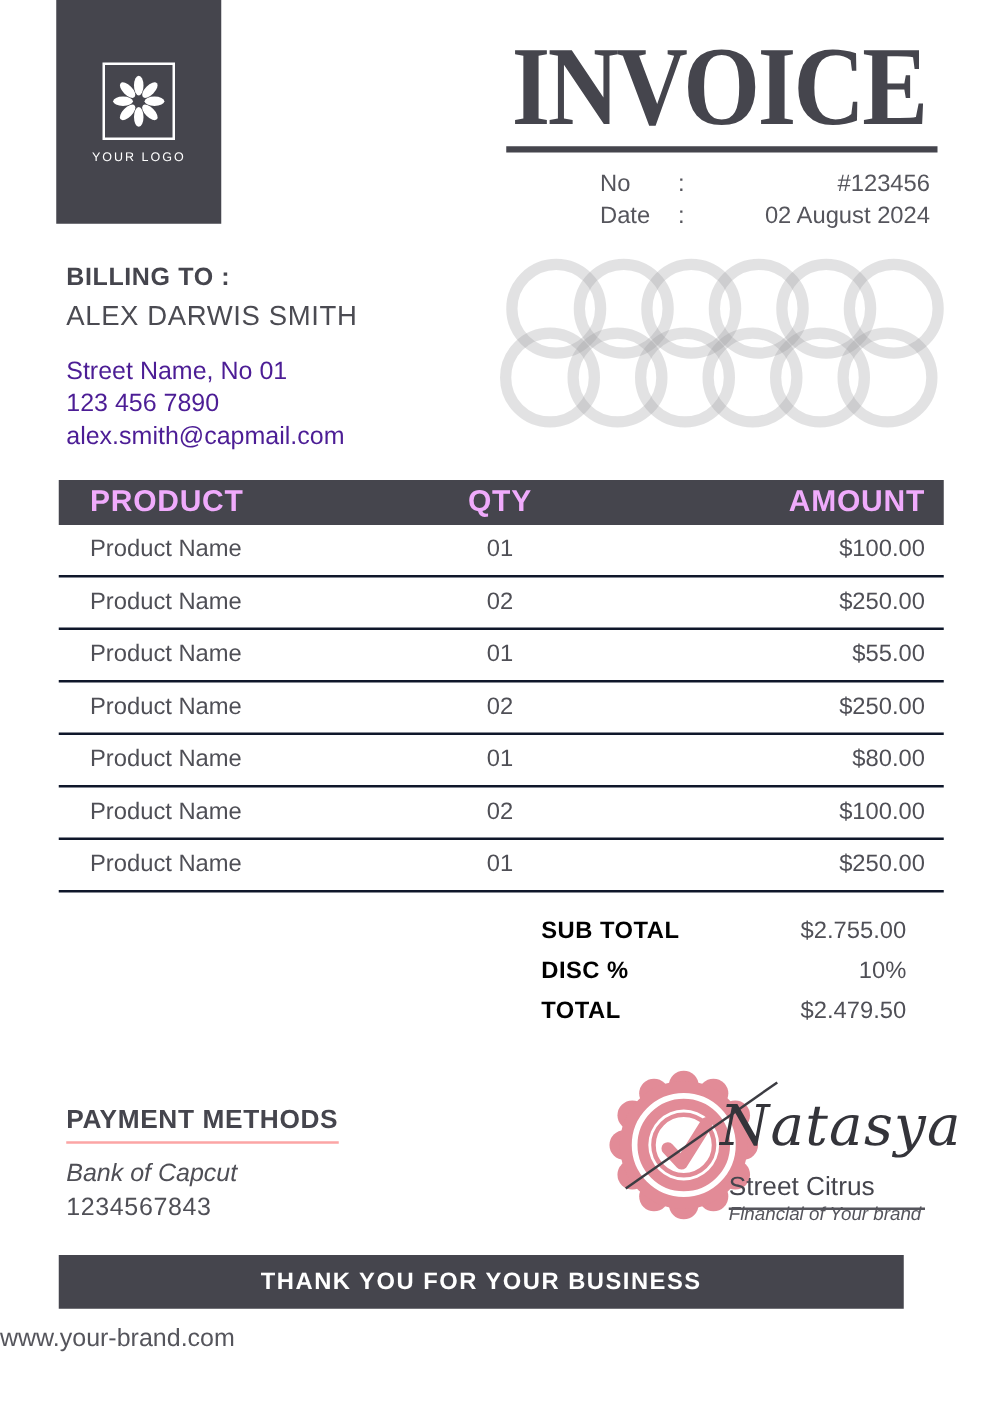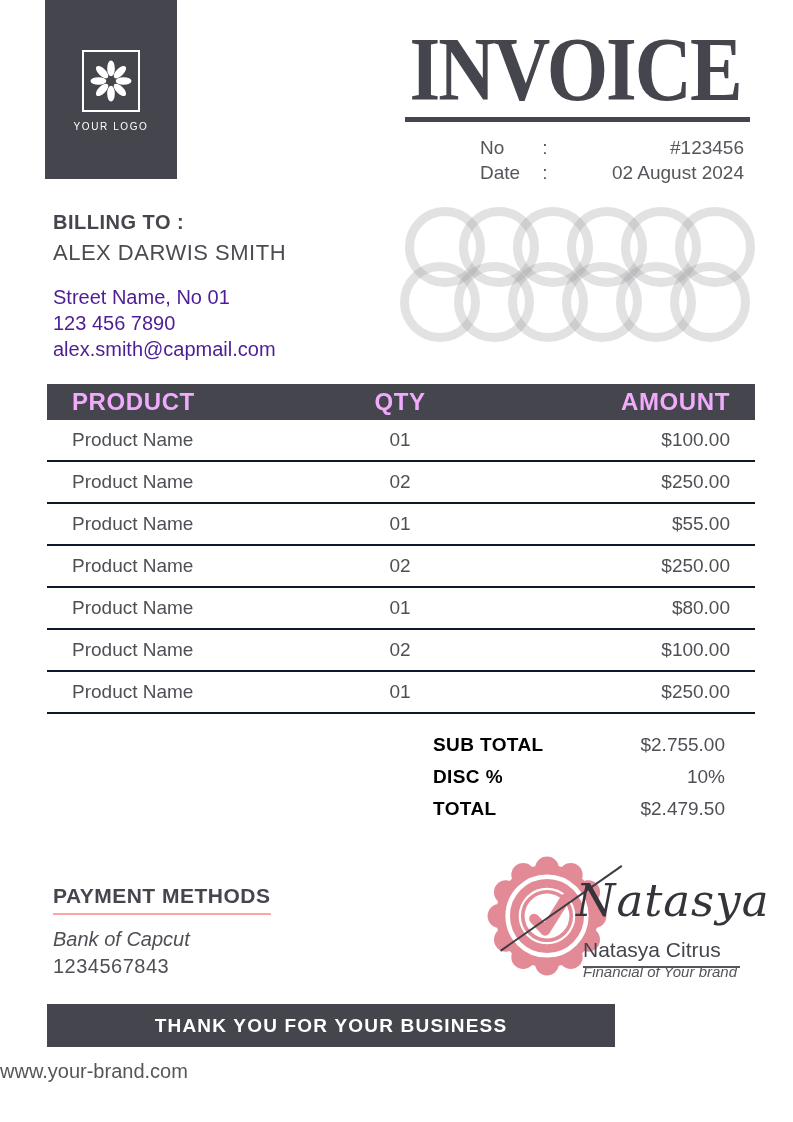--- a/index.html
+++ b/index.html
@@ -64,21 +64,21 @@
     font-weight: bold; font-size: 24px; letter-spacing: 0.6px;
   }
   .t-row {
     display: grid; grid-template-columns: 278px 150px 1fr;
     height: 42px; align-items: center;
     border-bottom: 2px solid #0f172a;
     font-size: 19px; color: #4f4f56;
   }
   .c-product { padding-left: 25px; text-align: left; }
   .c-qty { text-align: center; }
-  .c-amount { padding-right: 25px; text-align: right; }
+  .c-amount { padding-right: 15px; text-align: right; }
   
   .totals { position: absolute; left: 433px; top: 729px; width: 292px;
     font-size: 19px; }
   .totals-row { display: flex; height: 32px; align-items: center; }
   .totals-label { font-weight: bold; color: #000000; letter-spacing: 0.4px; }
   .totals-value { flex: 1; text-align: right; color: #4f4f56; }
   
   .payment { position: absolute; left: 53px; top: 884px; }
   .payment-heading {
     display: inline-block; font-weight: bold; font-size: 21px; color: #45454d;
@@ -101,21 +101,21 @@
     position: absolute; left: 583px; top: 938px; width: 157px;
     font-size: 21px; color: #45454d; padding-bottom: 4px;
     border-bottom: 2px solid #55555c; text-align: left;
   }
   .signer-title {
     position: absolute; left: 583px; top: 963px; width: 170px;
     font-style: italic; font-size: 15px; color: #55555c; white-space: nowrap;
   }
   
   .thanks-bar {
-    position: absolute; left: 47px; top: 1004px; width: 568px; height: 43px;
+    position: absolute; left: 47px; top: 1004px; width: 676px; height: 43px;
     background: #45454d; color: #ffffff; display: flex; align-items: center;
     justify-content: center; font-weight: bold; font-size: 19px; letter-spacing: 1.2px;
   }
   .website {
     position: absolute; left: 0; top: 1060px; width: 779px;
     text-align: left; font-size: 20px; color: #55555c;
   }
 </style>
 </head>
 <body>
@@ -261,21 +261,21 @@
         <circle cx="115" cy="44" r="13"></circle>
       <circle cx="70" cy="70" r="56"></circle>
     </g>
     <circle cx="70" cy="70" r="43" fill="none" stroke="#ffffff" stroke-width="5"></circle>
     <circle cx="70" cy="70" r="31" fill="#ffffff"></circle>
     <circle cx="70" cy="70" r="26.5" fill="none" stroke="#e28b97" stroke-width="4"></circle>
     <path d="M56 73 L68 86 L90 51" fill="none" stroke="#e28b97" stroke-width="11" stroke-linecap="round" stroke-linejoin="round"></path>
   </svg>
   <div class="signature-stroke"></div>
   <div class="signature-script">Natasya</div>
-  <div class="signer-name">Natasya Citrus</div>
+  <div class="signer-name">Street Citrus</div>
   <div class="signer-title">Financial of Your brand</div>
 
   <div class="thanks-bar">
     <span>THANK YOU FOR YOUR BUSINESS</span>
   </div>
   <div class="website">www.your-brand.com</div>
 
 </div>
 
 </body></html>

